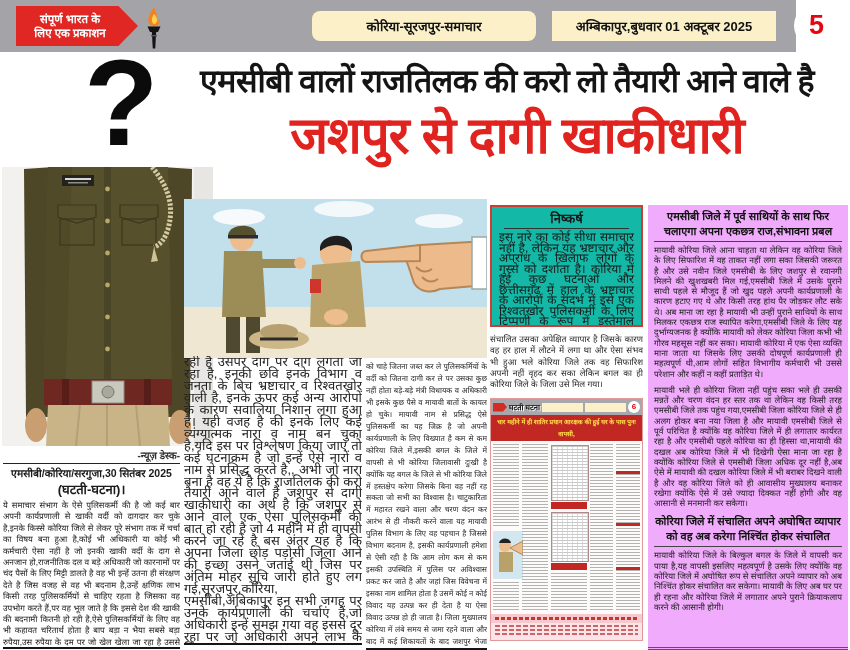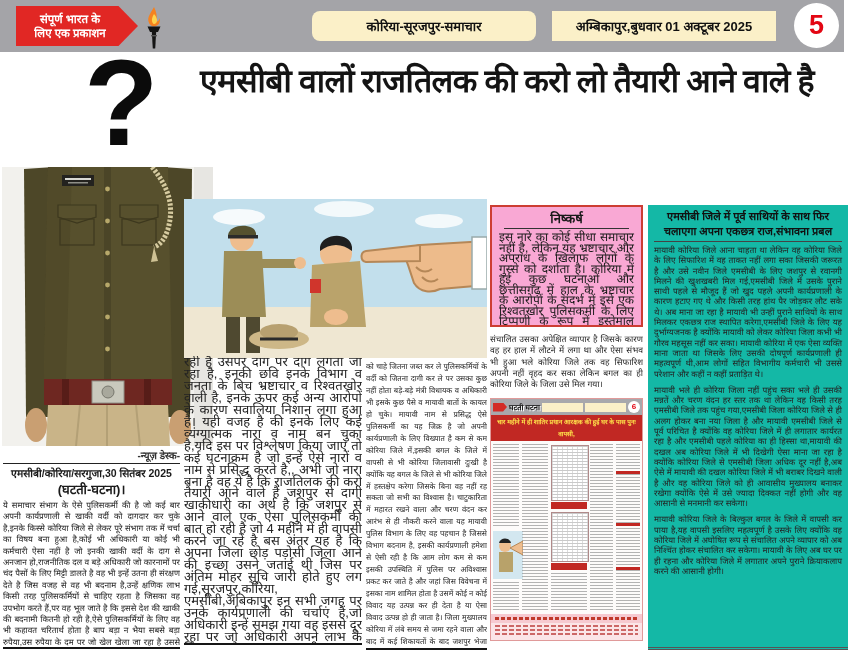--- a/index.html
+++ b/index.html
@@ -1,20 +1,20 @@
 <!DOCTYPE html>
 <html lang="hi"><head>
 <meta charset="utf-8">
 <style>
   html,body{margin:0;padding:0;background:#d8d8d8;}
   .page{position:relative;width:850px;height:650px;background:#ffffff;overflow:hidden;
         font-family:"Liberation Sans","DejaVu Sans",sans-serif;color:#1a1a1a;}
 
   
-  .topbar{position:absolute;left:0;top:0;width:796px;height:52px;background:#a4a4a8;border-bottom:1px solid #8e8e92;padding-left:48px;}
+  .topbar{position:absolute;left:0;top:0;width:796px;height:52px;background:#a4a4a8;border-bottom:1px solid #8e8e92;}
   .ribbon{position:absolute;left:16px;top:6px;width:122px;height:40px;background:#e12724;
           clip-path:polygon(0 0,84% 0,100% 50%,84% 100%,0 100%);
           color:#fff;font-weight:800;font-size:11.5px;line-height:14px;text-align:center;
           display:flex;flex-direction:column;justify-content:center;padding-right:14px;box-sizing:border-box;}
   .masthead{position:absolute;left:142px;top:2px;height:50px;display:flex;align-items:center;}
   .masthead .word{font-size:35px;font-weight:900;color:#111;letter-spacing:-1px;
           text-shadow:-2px -2px 0 #fff,2px -2px 0 #fff,-2px 2px 0 #fff,2px 2px 0 #fff,3px 3px 2px rgba(40,40,40,.55);}
   .torch{margin:0 -1px;position:relative;top:3px;}
   .ibox{position:absolute;top:11px;height:30px;background:#fbf0c8;display:flex;align-items:center;justify-content:center;
         font-weight:700;font-size:13px;color:#111;}
@@ -41,21 +41,21 @@
   .dateparen{font-size:13px;font-weight:800;text-align:center;margin-bottom:2px;}
   .col1 .bodytext{font-size:8.3px;line-height:11.4px;}
   .cartoon{position:absolute;left:184px;top:199px;width:303px;height:159px;}
   .col2{position:absolute;left:184px;top:356px;width:178px;height:287px;overflow:hidden;
         font-size:13px;line-height:11.95px;border-bottom:2px solid #151515;}
   .col3{position:absolute;left:366px;top:361px;width:121px;height:287px;overflow:hidden;
         font-size:7.6px;line-height:11.95px;border-bottom:2px solid #151515;}
 
   
   .col4{position:absolute;left:490px;top:205px;width:153px;}
-  .concl{border:2px solid #cd3d33;background:#f9a8d4;padding:2px 7px 4px;height:122px;overflow:hidden;box-sizing:border-box;}
+  .concl{border:2px solid #cd3d33;background:#14b8a6;padding:2px 7px 4px;height:122px;overflow:hidden;box-sizing:border-box;}
   .ctitle{font-size:13px;font-weight:800;text-align:center;}
   .crule{border:0;border-top:1.5px solid #333;width:92%;margin:1px auto 3px;}
   .cbody{font-size:12px;line-height:10.5px;text-align:justify;}
   .midpara{margin-top:7px;font-size:8.6px;line-height:11.3px;text-align:justify;height:58px;overflow:hidden;}
 
   .clipping{margin-top:6px;width:153px;height:243px;border:1px solid #e09a9a;background:#fff;position:relative;
             overflow:hidden;box-sizing:border-box;display:flex;flex-direction:column;}
   .clip-head{height:16px;background:#a8a8ac;display:flex;align-items:center;gap:2px;padding:0 2px;flex:0 0 auto;}
   .clip-ribbon{width:14px;height:9px;background:#d32b26;clip-path:polygon(0 0,72% 0,100% 50%,72% 100%,0 100%);}
   .clip-logo{font-size:7.5px;font-weight:900;color:#111;text-shadow:1px 1px 0 #fff;white-space:nowrap;}
@@ -69,21 +69,21 @@
   .mini-table{position:absolute;background:#fff;border:1px solid #b08a8a;
       background-image:repeating-linear-gradient(#c9c9c9 0 1px,transparent 1px 3px),
                        repeating-linear-gradient(90deg,#dcdcdc 0 1px,transparent 1px 5px);}
   .mini-band{position:absolute;background:#c12823;}
   .clip-pink{height:9px;background:#f6c9d0;flex:0 0 auto;display:flex;align-items:center;}
   .dashline{height:3px;flex:1;margin:0 4px;background:repeating-linear-gradient(90deg,#c0392b 0 4px,transparent 4px 6px);}
   .clip-pink2{height:20px;background:#fbe4e7;flex:0 0 auto;padding:2px 4px;box-sizing:border-box;}
   .clip-pink2 .tinyrow{height:2px;margin-bottom:2px;background:repeating-linear-gradient(90deg,#c66 0 5px,transparent 5px 7px);}
 
   
-  .col5{position:absolute;left:648px;top:205px;width:200px;height:445px;background:#14b8a6;
+  .col5{position:absolute;left:648px;top:205px;width:200px;height:445px;background:#f0abfc;
         padding:4px 6px;box-sizing:border-box;overflow:hidden;border-bottom:3px double #555;}
   .sec-head{font-size:11px;font-weight:800;text-align:center;line-height:15px;color:#111;
             border-bottom:1.5px solid #444;padding-bottom:2px;margin-bottom:3px;}
   .sec-body{font-size:8.4px;line-height:10.3px;text-align:justify;margin-bottom:6px;color:#232323;}
 </style>
 </head>
 <body>
 
 <div class="page">
 
@@ -104,20 +104,21 @@
       </span>
     </div>
     <div class="ibox ibox1">कोरिया-सूरजपुर-समाचार</div>
     <div class="ibox ibox2">अम्बिकापुर,बुधवार 01 अक्टूबर 2025</div>
     <div class="pagenum">5</div>
   </header>
 
   <section class="headline">
     <div class="qmark">?</div>
     <div class="kicker">एमसीबी वालों राजतिलक की करो लो तैयारी आने वाले है</div>
+    <div class="mainline">जशपुर से दागी खाकीधारी</div>
   </section>
 
   <figure class="photo" style="margin:0">
     <svg width="211" height="279" viewBox="0 0 211 279">
       <rect width="211" height="279" fill="#f2f1ed"></rect>
       <rect x="192" width="19" height="279" fill="#e7e6e2"></rect>
 
       <path d="M22 2 L52 0 L50 250 L24 250 Z" fill="#4d4728"></path>
       <path d="M160 0 L190 2 L188 250 L162 250 Z" fill="#4d4728"></path>
 
@@ -260,17 +261,18 @@
 
   <aside class="col5">
     <section>
       <div class="sec-head">एमसीबी जिले में पूर्व साथियों के साथ फिर चलाएगा अपना एकछत्र राज,संभावना प्रबल</div>
       <div class="sec-body">मायावी कोरिया जिले आना चाहता था लेकिन वह कोरिया जिले के लिए सिफारिश में वह ताकत नहीं लगा सका जिसकी जरूरत है और उसे नवीन जिले एमसीबी के लिए जशपुर से रवानगी मिलने की खुशखबरी मिल गई,एमसीबी जिले में उसके पुराने साथी पहले से मौजूद हैं जो खुद पहले अपनी कार्यप्रणाली के कारण हटाए गए थे और किसी तरह हांथ पैर जोड़कर लौट सके थे। अब माना जा रहा है मायावी भी उन्हीं पुराने साथियों के साथ मिलकर एकछत्र राज स्थापित करेगा,एमसीबी जिले के लिए यह दुर्भाग्यजनक है क्योंकि मायावी को लेकर कोरिया जिला कभी भी गौरव महसूस नहीं कर सका। मायावी कोरिया में एक ऐसा व्यक्ति माना जाता था जिसके लिए उसकी दोषपूर्ण कार्यप्रणाली ही महत्वपूर्ण थी,आम लोगों सहित विभागीय कर्मचारी भी उससे परेशान और कहीं न कहीं प्रताड़ित थे।</div>
     </section>
     <section>
       <div class="sec-body">मायावी भले ही कोरिया जिला नहीं पहुंच सका भले ही उसकी मन्नतें और चरण वंदन हर स्तर तक था लेकिन वह किसी तरह एमसीबी जिले तक पहुंच गया,एमसीबी जिला कोरिया जिले से ही अलग होकर बना नया जिला है और मायावी एमसीबी जिले से पूर्व परिचित है क्योंकि वह कोरिया जिले में ही लगातार कार्यरत रहा है और एमसीबी पहले कोरिया का ही हिस्सा था,मायावी की दखल अब कोरिया जिले में भी दिखेगी ऐसा माना जा रहा है क्योंकि कोरिया जिले से एमसीबी जिला अधिक दूर नहीं है,अब ऐसे में मायावी की दखल कोरिया जिले में भी बराबर दिखने वाली है और वह कोरिया जिले को ही आवासीय मुख्यालय बनाकर रखेगा क्योंकि ऐसे में उसे ज्यादा दिक्कत नहीं होगी और वह आसानी से मनमानी कर सकेगा।</div>
     </section>
     <section>
+      <div class="sec-head">कोरिया जिले में संचालित अपने अघोषित व्यापार को वह अब करेगा निश्चिंत होकर संचालित</div>
       <div class="sec-body">मायावी कोरिया जिले के बिल्कुल बगल के जिले में वापसी कर पाया है,यह वापसी इसलिए महत्वपूर्ण है उसके लिए क्योंकि वह कोरिया जिले में अघोषित रूप से संचालित अपने व्यापार को अब निश्चिंत होकर संचालित कर सकेगा। मायावी के लिए अब घर पर ही रहना और कोरिया जिले में लगातार अपने पुराने क्रियाकलाप करने की आसानी होगी।</div>
     </section>
   </aside>
 
 </div>
 
 </body></html>

